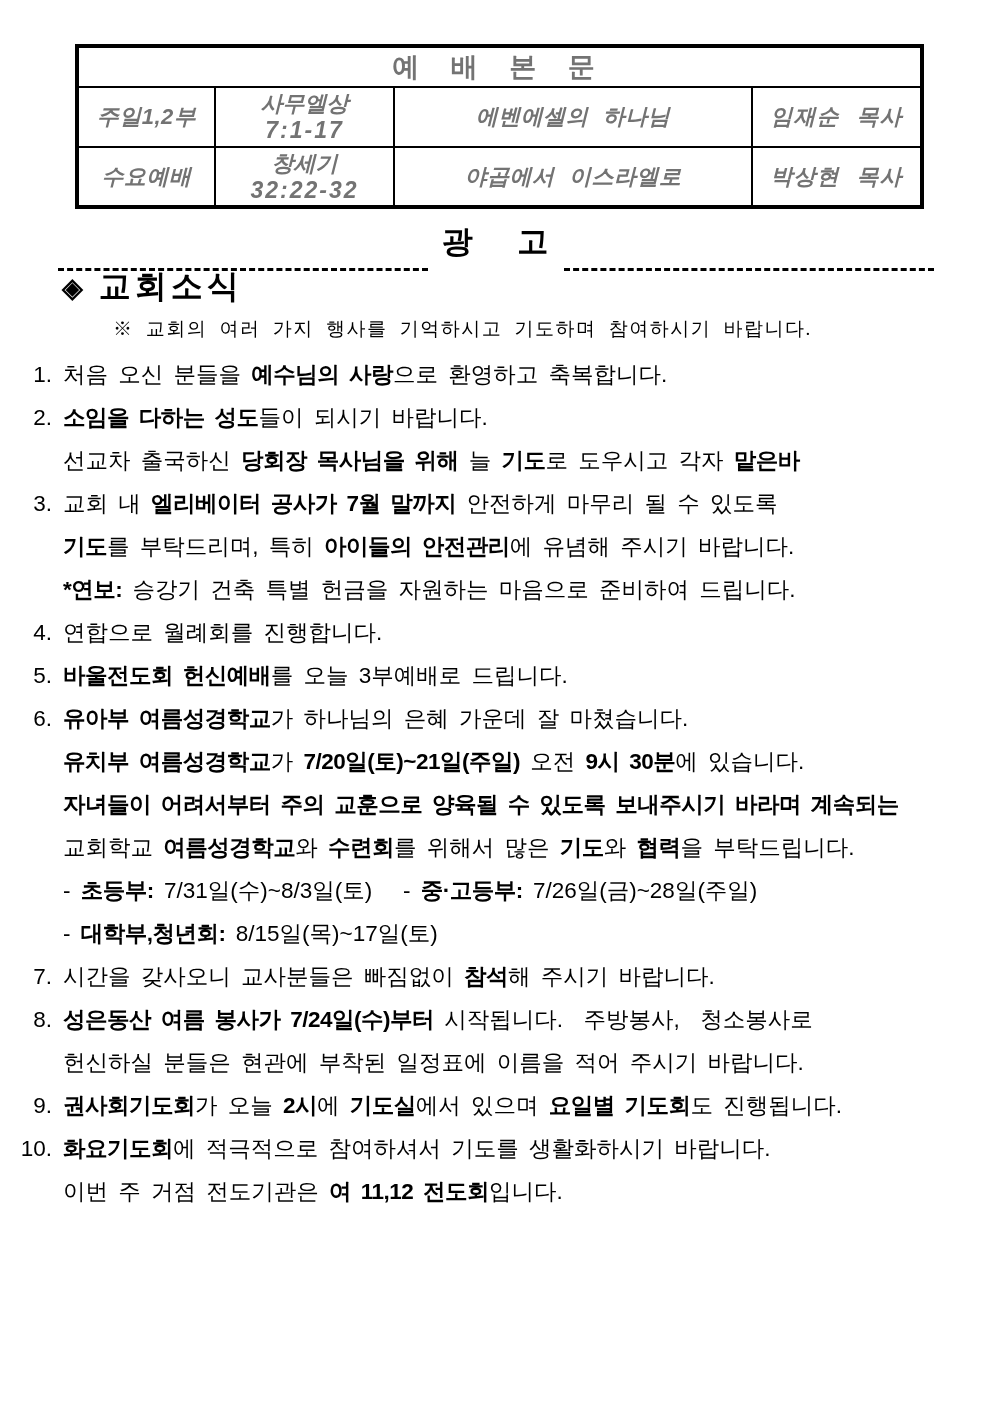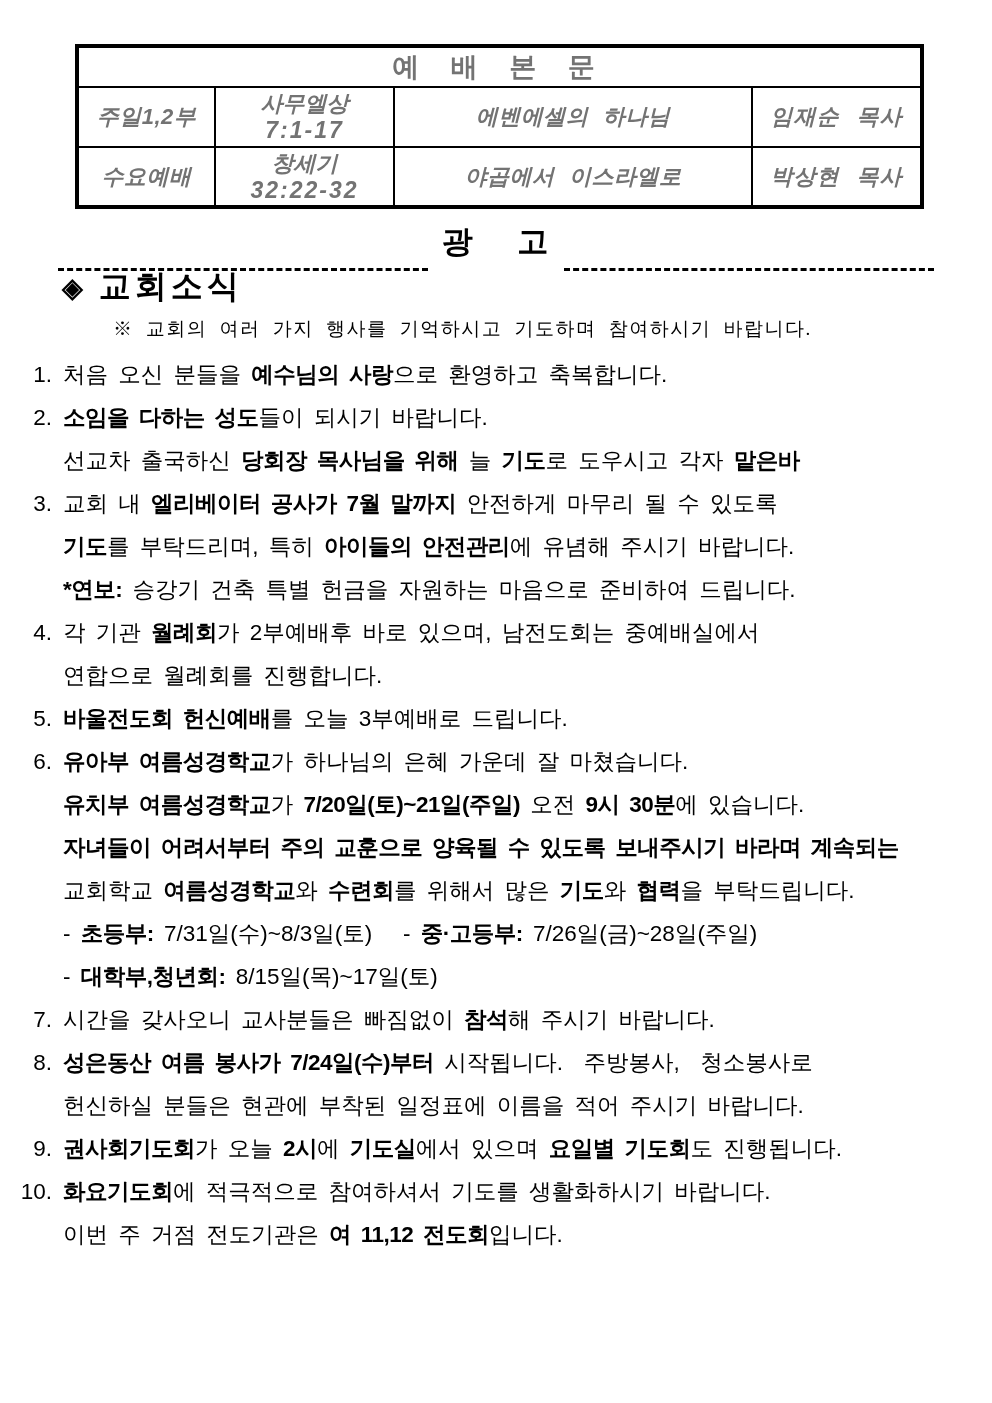--- a/index.html
+++ b/index.html
@@ -139,21 +139,20 @@
         <span class="num">3.</span>
         <div class="itembody">
           <div class="line"><span>교회 내 </span><span class="bold">엘리베이터 공사가 7월 말까지</span><span> 안전하게 마무리 될 수 있도록</span></div>
           <div class="line"><span class="bold">기도</span><span>를 부탁드리며, 특히 </span><span class="bold">아이들의 안전관리</span><span>에 유념해 주시기 바랍니다.</span></div>
           <div class="line"><span class="bold">*연보:</span><span> 승강기 건축 특별 헌금을 자원하는 마음으로 준비하여 드립니다.</span></div>
         </div>
       </li>
       <li class="item">
         <span class="num">4.</span>
         <div class="itembody">
-          <div class="line"><span>각 기관 </span><span class="bold">월례회</span><span>가 2부예배후 바로 있으며, 남전도회는 중예배실에서</span></div>
           <div class="line"><span>연합으로 월례회를 진행합니다.</span></div>
         </div>
       </li>
       <li class="item">
         <span class="num">5.</span>
         <div class="itembody">
           <div class="line"><span class="bold">바울전도회 헌신예배</span><span>를 오늘 3부예배로 드립니다.</span></div>
         </div>
       </li>
       <li class="item">

